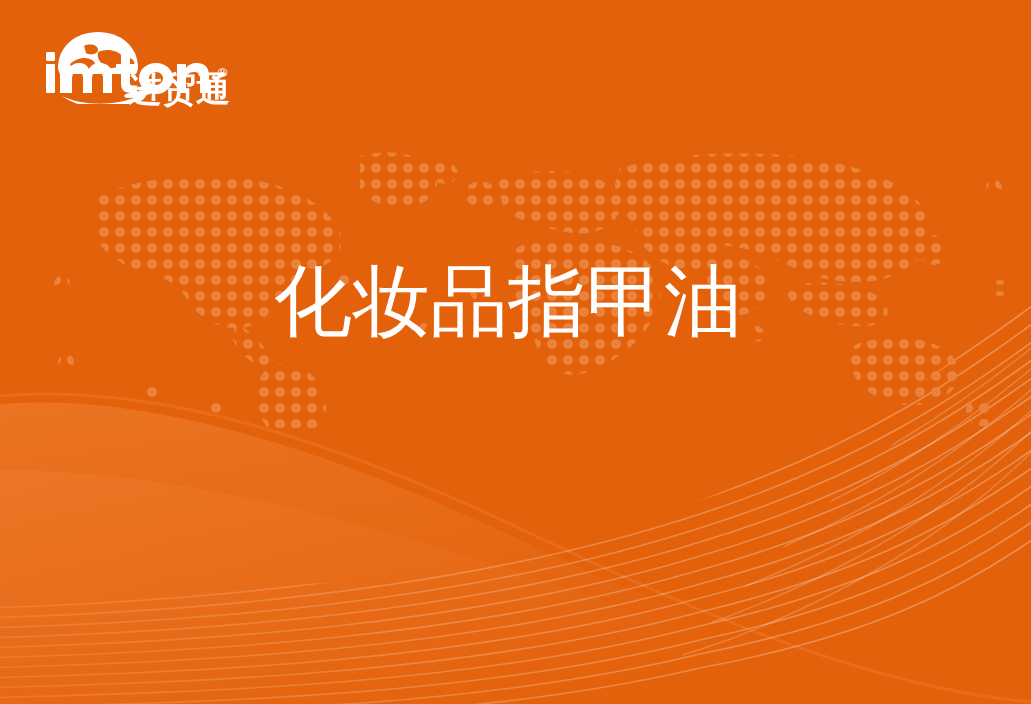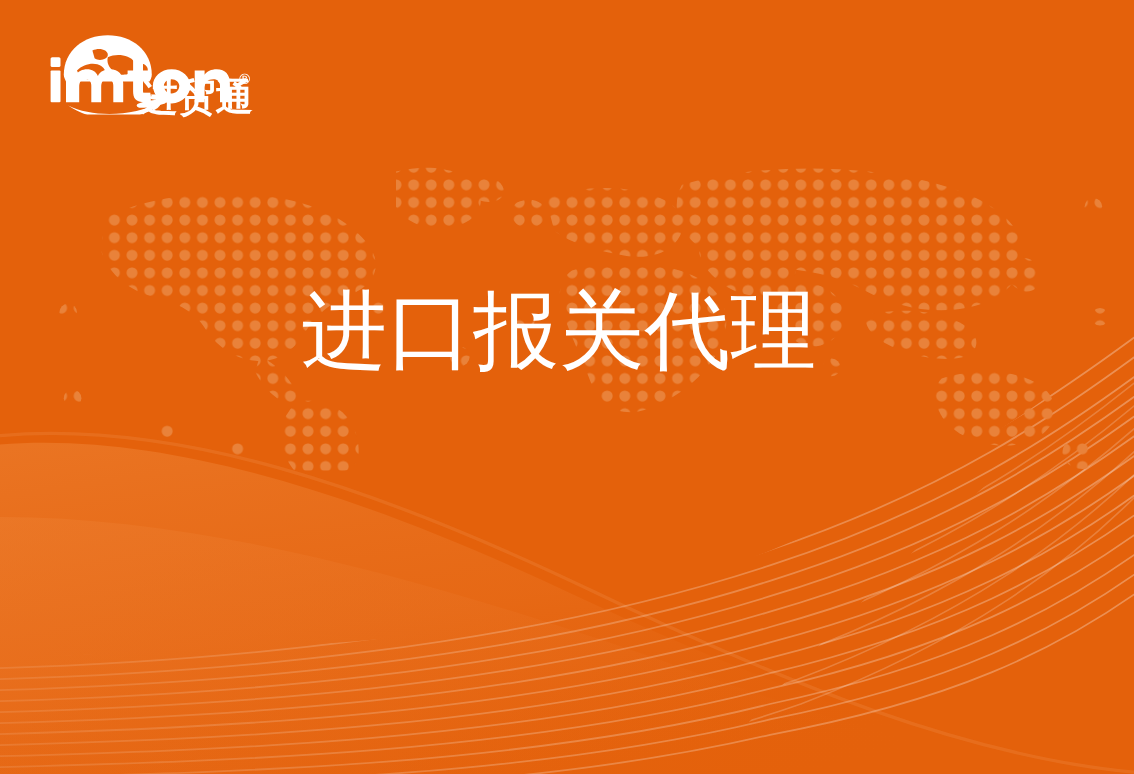--- a/index.html
+++ b/index.html
@@ -281,16 +281,16 @@
   </div>
 
   <div style="position:absolute; left:128px; top:47px; width:110px; height:44px;margin-top:20px;">
     <span style="font-size:34px; font-weight:700; color:#ffffff; letter-spacing:0px;
                  font-family:'DejaVu Sans','Liberation Sans',sans-serif; line-height:44px;">进贸通</span>
     <span style="position:absolute; left:88px; top:-2px; font-size:13px; color:#ffffff;
                  font-family:'DejaVu Sans','Liberation Sans',sans-serif;">®</span>
   </div>
 
   <div class="headline">
-    <div class="headline-line line1">进口报关代理</div>
+    <div class="headline-line line1">化妆品指甲油</div>
   </div>
 
 </div>
 
 </body></html>

